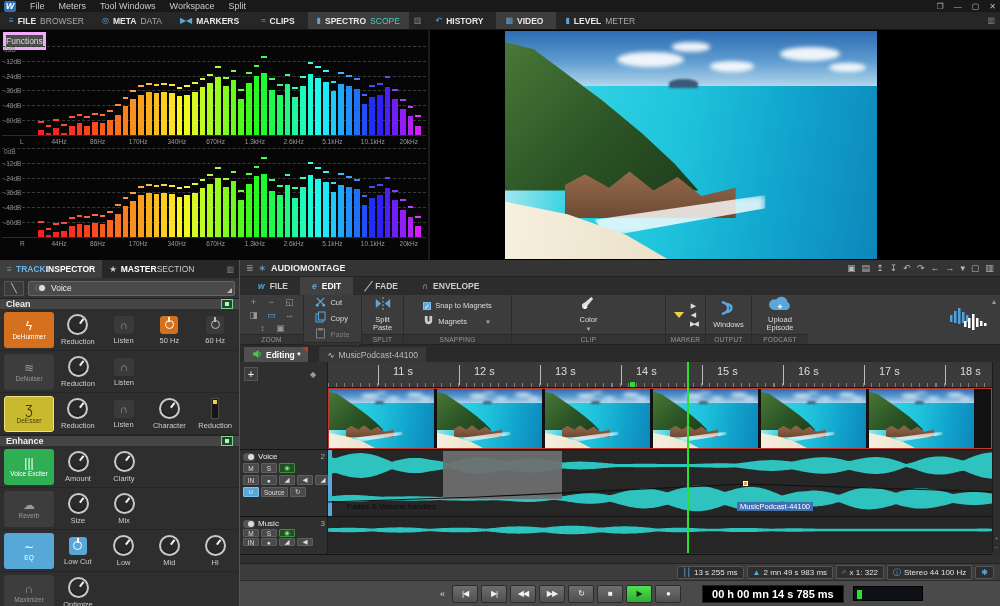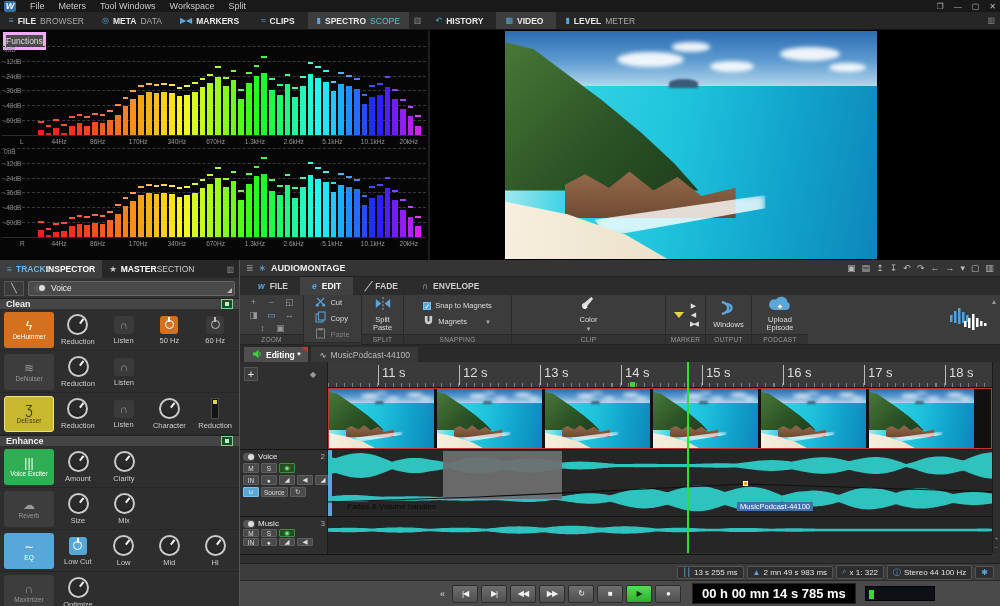--- a/index.html
+++ b/index.html
@@ -106,30 +106,30 @@
   .chk.dis{color:#7e7e7e}
   .box{width:8px;height:8px;border:1px solid #888;background:#2a2a2a;color:#fff;font-size:7px;line-height:7px;text-align:center}
   .box.checked{background:#5aa7dc;border-color:#7fc0ea}
   .ddarrow{color:#aaa;font-size:6px}
   .ytri{width:0;height:0;border-left:5px solid transparent;border-right:5px solid transparent;border-top:6px solid #e8d73c}
   .mkcol{display:flex;flex-direction:column;align-items:center;gap:1px;color:#ddd;font-size:7px}
   #rib-collapse{position:absolute;right:4px;top:37px;color:#999;font-size:8px}
   #am-logo{margin-left:auto;margin-right:8px}
 
   
-  #mtabs{position:absolute;left:0;top:85px;right:0;height:17px;background:#2a2a2a;display:flex;align-items:flex-end;gap:3px;padding-left:4px}
+  #mtabs{position:absolute;left:0;top:85px;right:0;height:17px;background:#2a2a2a;display:flex;align-items:flex-end;gap:11px;padding-left:4px}
   .mtab{height:15px;display:flex;align-items:center;gap:4px;padding:0 8px;background:#383838;color:#bbb;font-size:8.5px;position:relative}
   .mtab.active{background:#4f4f4f;color:#fff;font-weight:bold}
   .mtab.active::after{content:"";position:absolute;right:0;top:0;border-left:6px solid transparent;border-top:6px solid #c0392b}
   #timeline{position:absolute;left:0;top:102px;right:0;bottom:53px;background:#262626}
   #thdr-col{position:absolute;left:0;top:0;width:88px;bottom:0;background:#2f2f2f;border-right:1px solid #1c1c1c}
   #addtrack{position:absolute;left:4px;top:5px;width:14px;height:14px;background:#3d3d3d;border:1px solid #555;color:#eee;display:grid;place-items:center;font-size:11px}
   #tl-gear{position:absolute;left:70px;top:8px;color:#999;font-size:8px}
   #ruler{position:absolute;left:88px;right:8px;top:0;height:26px;background:#3a3a3a;border-bottom:1px solid #151515;background-image:repeating-linear-gradient(90deg,#808080 0,#808080 1px,transparent 1px,transparent 8.1px);background-size:100% 4px;background-position:0 100%;background-repeat:no-repeat}
-  .rlab{position:absolute;top:3px;padding-left:3px;border-left:1px solid #bbb;height:20px;font-size:13px;color:#ddd}
+  .rlab{position:absolute;top:3px;padding-left:14px;border-left:1px solid #bbb;height:20px;font-size:11px;color:#ddd}
   #rmarker{position:absolute;top:20px;width:5px;height:5px;background:#2ee02e}
   .trk{position:absolute;left:0;right:8px;border-bottom:1px solid #151515}
   #trk-video{top:26px;height:62px}
   #trk-voice{top:88px;height:67px}
   #trk-music{top:155px;height:38px}
   .thdr{position:absolute;left:0;top:0;width:88px;height:100%;background:#2f2f2f;border-right:1px solid #1c1c1c;padding:2px 2px 2px 3px;display:flex;flex-direction:column;gap:2px}
   .tname{display:flex;align-items:center;gap:3px;font-size:8px;color:#e8e8e8}
   .tnum{margin-left:auto;color:#aaa}
   .tbr{display:flex;gap:2px;align-items:center}
   .tb{min-width:16px;height:10px;background:#4a4a4a;border:1px solid #5e5e5e;color:#ddd;font-size:6.5px;display:flex;align-items:center;justify-content:center;border-radius:1px;padding:0 2px}
@@ -153,21 +153,21 @@
   #hs-handle{position:absolute;left:28px;width:30px;height:6px;background:#5a5a5a;border-radius:2px}
   .scr-arrow{color:#888;font-size:7px;padding:0 3px}
   #statusrow{position:absolute;left:0;right:0;bottom:26px;height:17px;background:#3c3c3c;border-top:1px solid #222;display:flex;align-items:center;justify-content:flex-end;gap:3px;padding-right:6px}
   .seg{background:#2e2e2e;border:1px solid #555;border-radius:2px;padding:1px 5px;font-size:8px;color:#e0e0e0;display:flex;align-items:center;gap:3px}
   .seg .sic{color:#5aa7dc;font-size:8px}
   
   #transport{position:absolute;left:0;right:0;bottom:0;height:26px;background:#4a4a4a;border-top:1px solid #2a2a2a;display:flex;align-items:center;gap:3px;padding-left:200px}
   #tp-collapse{color:#ddd;font-size:9px;margin-right:4px}
   .tbtn{width:26px;height:18px;background:linear-gradient(#6e6e6e,#4f4f4f);border:1px solid #2c2c2c;border-radius:2px;color:#f0f0f0;font-size:8px;display:flex;align-items:center;justify-content:center;letter-spacing:-1px}
   .tbtn.play{background:linear-gradient(#52e052,#2fae2f);color:#0c2d0c}
-  #timedisp{margin-left:8px;background:#000;color:#fff;font-weight:bold;font-size:13px;padding:2px 9px;border:1px solid #222;white-space:nowrap}
+  #timedisp{margin-left:18px;background:#000;color:#fff;font-weight:bold;font-size:11px;padding:2px 9px;border:1px solid #222;white-space:nowrap}
   #meter{margin-left:6px;width:70px;height:15px;background:#0d1117;border:1px solid #000;position:relative}
   #meter i{position:absolute;left:3px;top:3px;width:5px;height:9px;background:#2ee02e}
 </style>
 </head>
 <body>
 
 <div id="titlebar">
   <span class="logo">W</span>
   <span class="menu">File</span>
   <span class="menu">Meters</span>

